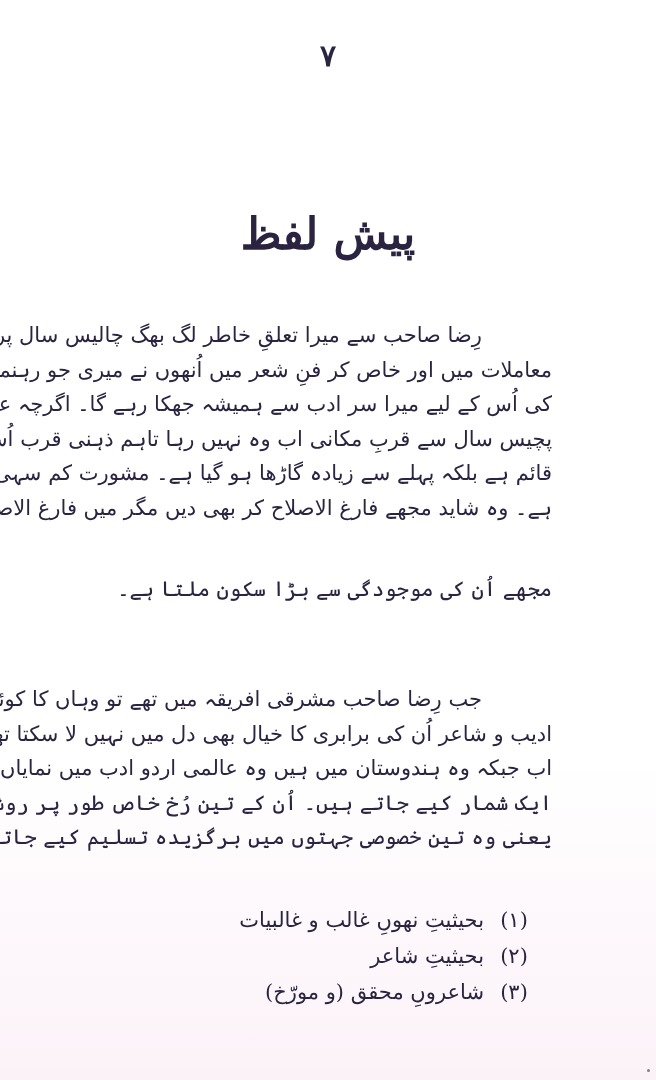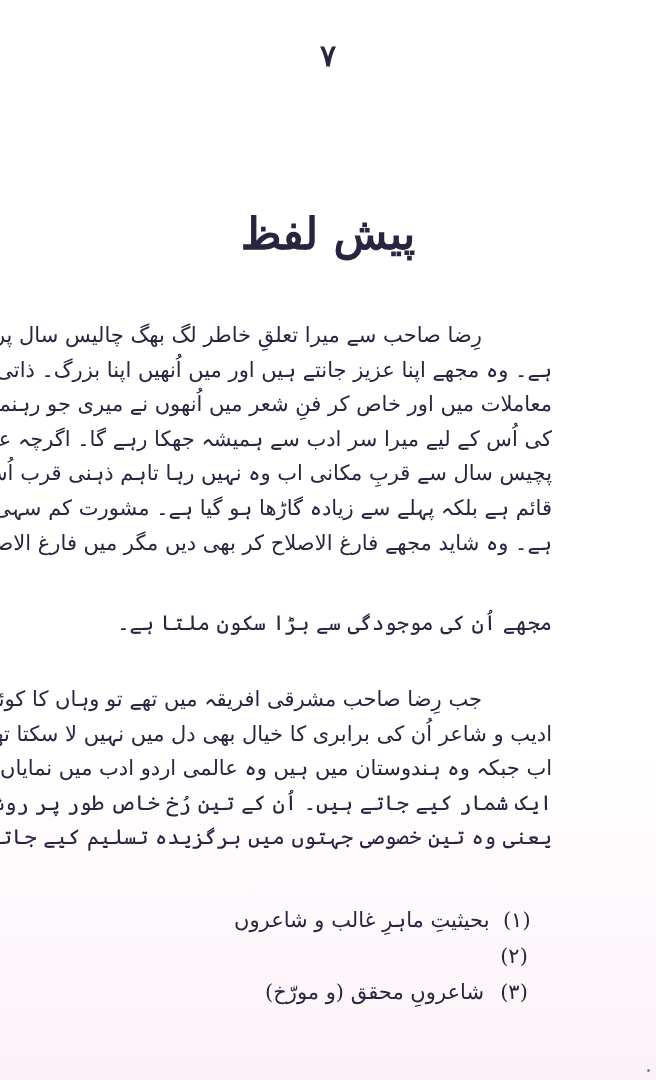--- a/index.html
+++ b/index.html
@@ -111,44 +111,44 @@
 <body>
 
 <div class="page">
 
   <div class="page-number">۷</div>
 
   <h1 class="title" style="margin:0;">پیش لفظ</h1>
 
   <div class="body-text para-1">
     <span class="line first-indent">رِضا صاحب سے میرا تعلقِ خاطر لگ بھگ چالیس سال پرانا</span>
-    <span class="line">ہے۔ وہ مجھے اپنا عزیز جانتے ہیں اور میں اُنھیں اپنا بزرگ۔ ذاتی</span>
     <span class="line">معاملات میں اور خاص کر فنِ شعر میں اُنھوں نے میری جو رہنمائی</span>
     <span class="line">کی اُس کے لیے میرا سر ادب سے ہمیشہ جھکا رہے گا۔ اگرچہ عرصہ</span>
     <span class="line">پچیس سال سے قربِ مکانی اب وہ نہیں رہا تاہم ذہنی قرب اُسی طرح</span>
     <span class="line">قائم ہے بلکہ پہلے سے زیادہ گاڑھا ہو گیا ہے۔ مشورت کم سہی مگر جاری</span>
     <span class="line">ہے۔ وہ شاید مجھے فارغ الاصلاح کر بھی دیں مگر میں فارغ الاصلاح</span>
     <span class="line last">مجھے اُن کی موجودگی سے بڑا سکون ملتا ہے۔</span>
   </div>
 
   <div class="body-text para-2">
     <span class="line first-indent">جب رِضا صاحب مشرقی افریقہ میں تھے تو وہاں کا کوئی اردو</span>
     <span class="line">ادیب و شاعر اُن کی برابری کا خیال بھی دل میں نہیں لا سکتا تھا، اور</span>
     <span class="line">اب جبکہ وہ ہندوستان میں ہیں وہ عالمی اردو ادب میں نمایاں ترین</span>
     <span class="line">ایک شمار کیے جاتے ہیں۔ اُن کے تین رُخ خاص طور پر روشن ہیں</span>
     <span class="line">یعنی وہ تین خصوصی جہتوں میں برگزیدہ تسلیم کیے جاتے ہیں:</span>
   </div>
 
   <div class="list">
     <div class="list-item">
       <span class="num">(۱)</span>
-      <span class="txt">بحیثیتِ ماہرِ غالب و شاعروں</span>
+      <span class="txt">بحیثیتِ نھوںِ غالب و غالبیات</span>
     </div>
     <div class="list-item">
       <span class="num">(۲)</span>
+      <span class="txt">بحیثیتِ شاعر</span>
     </div>
     <div class="list-item">
       <span class="num">(۳)</span>
       <span class="txt">شاعروںِ محقق (و مورّخ)</span>
     </div>
   </div>
 
   <div class="speck"></div>
 </div>
 

